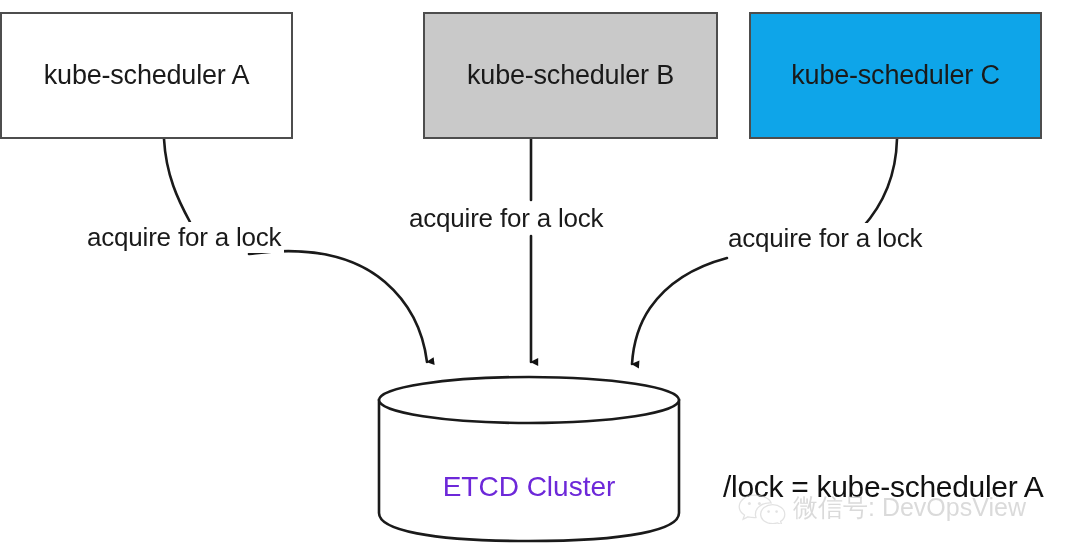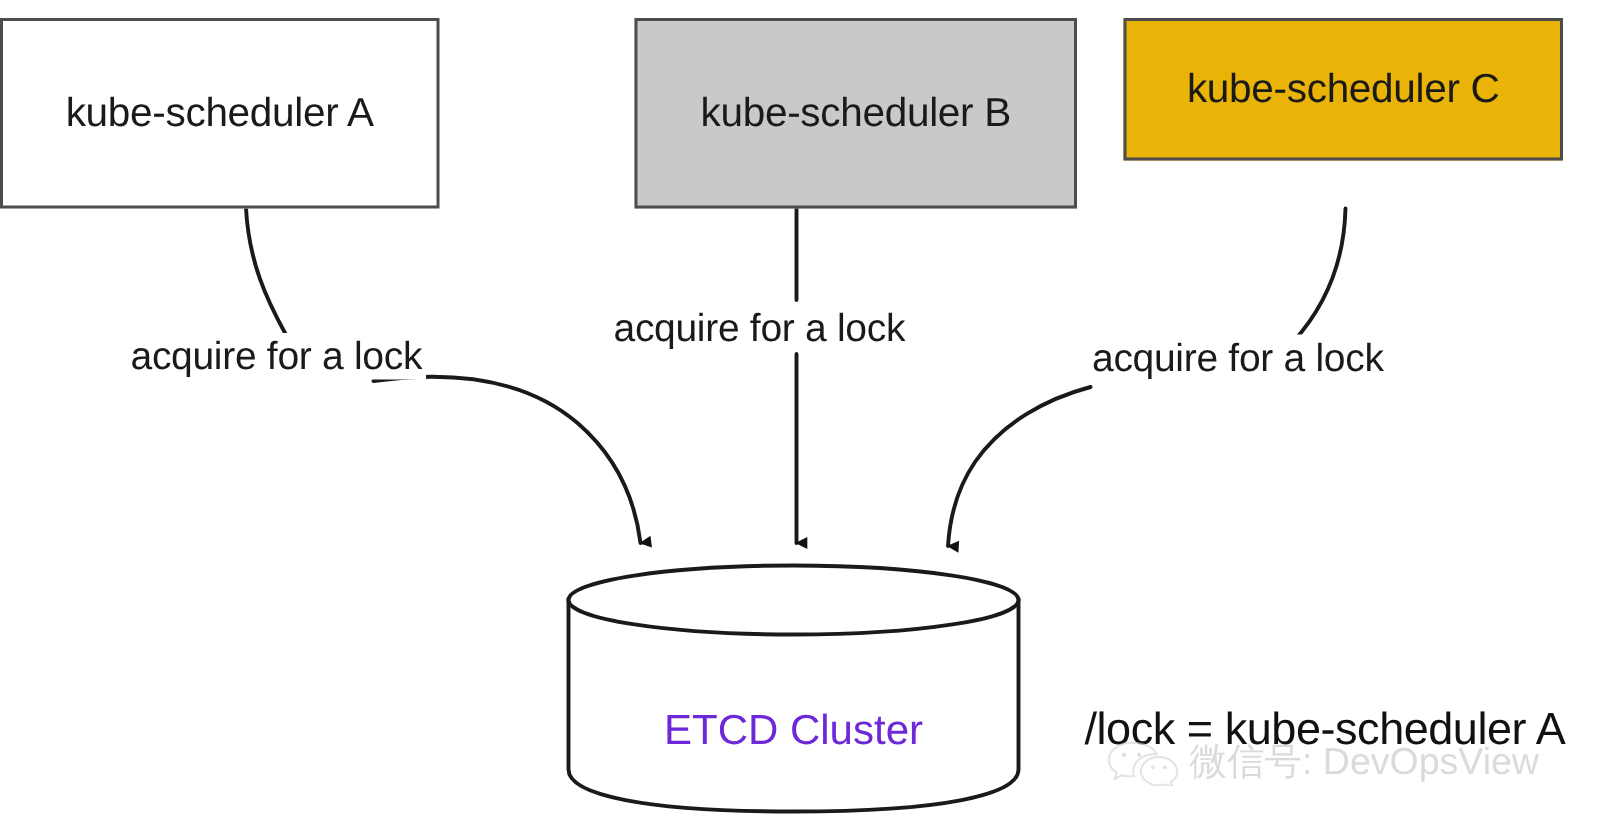--- a/index.html
+++ b/index.html
@@ -29,21 +29,21 @@
     justify-content: center;
   }
   .node-label {
     font-size: 27px;
     color: #1a1a1a;
     letter-spacing: -0.2px;
     white-space: nowrap;
   }
   #box-a { left: 0;  top: 12px; width: 293px; height: 127px; background: #ffffff; }
   #box-b { left: 383px; top: 12px; width: 295px; height: 127px; background: #c9c9c9; margin-left: 40px; }
-  #box-c { left: 749px; top: 12px; width: 293px; height: 95px; background: #eab308; }
+  #box-c { left: 749px; top: 12px; width: 293px; height: 127px; background: #0ea5e9; }
 
   .edge-label {
     position: absolute;
     font-size: 26px;
     color: #1a1a1a;
     white-space: nowrap;
     background: #ffffff;
     padding: 0 3px;
     letter-spacing: -0.2px;
   }

